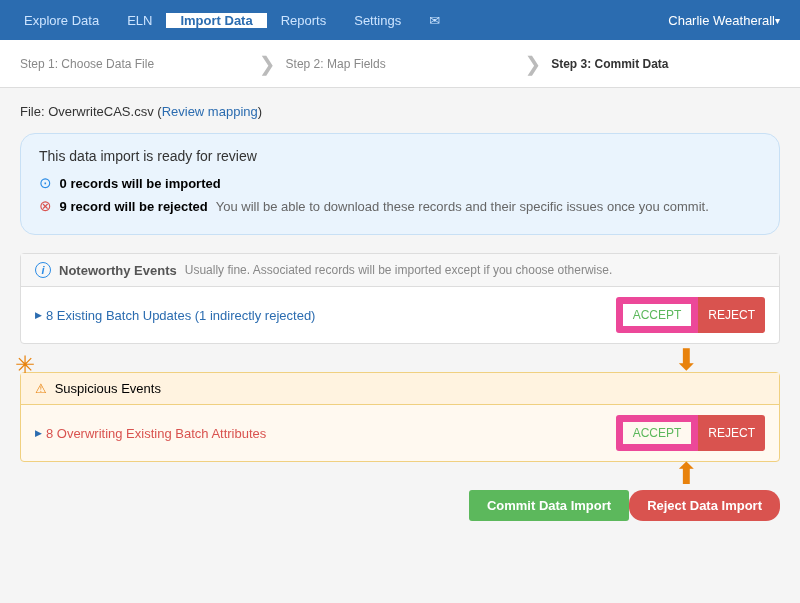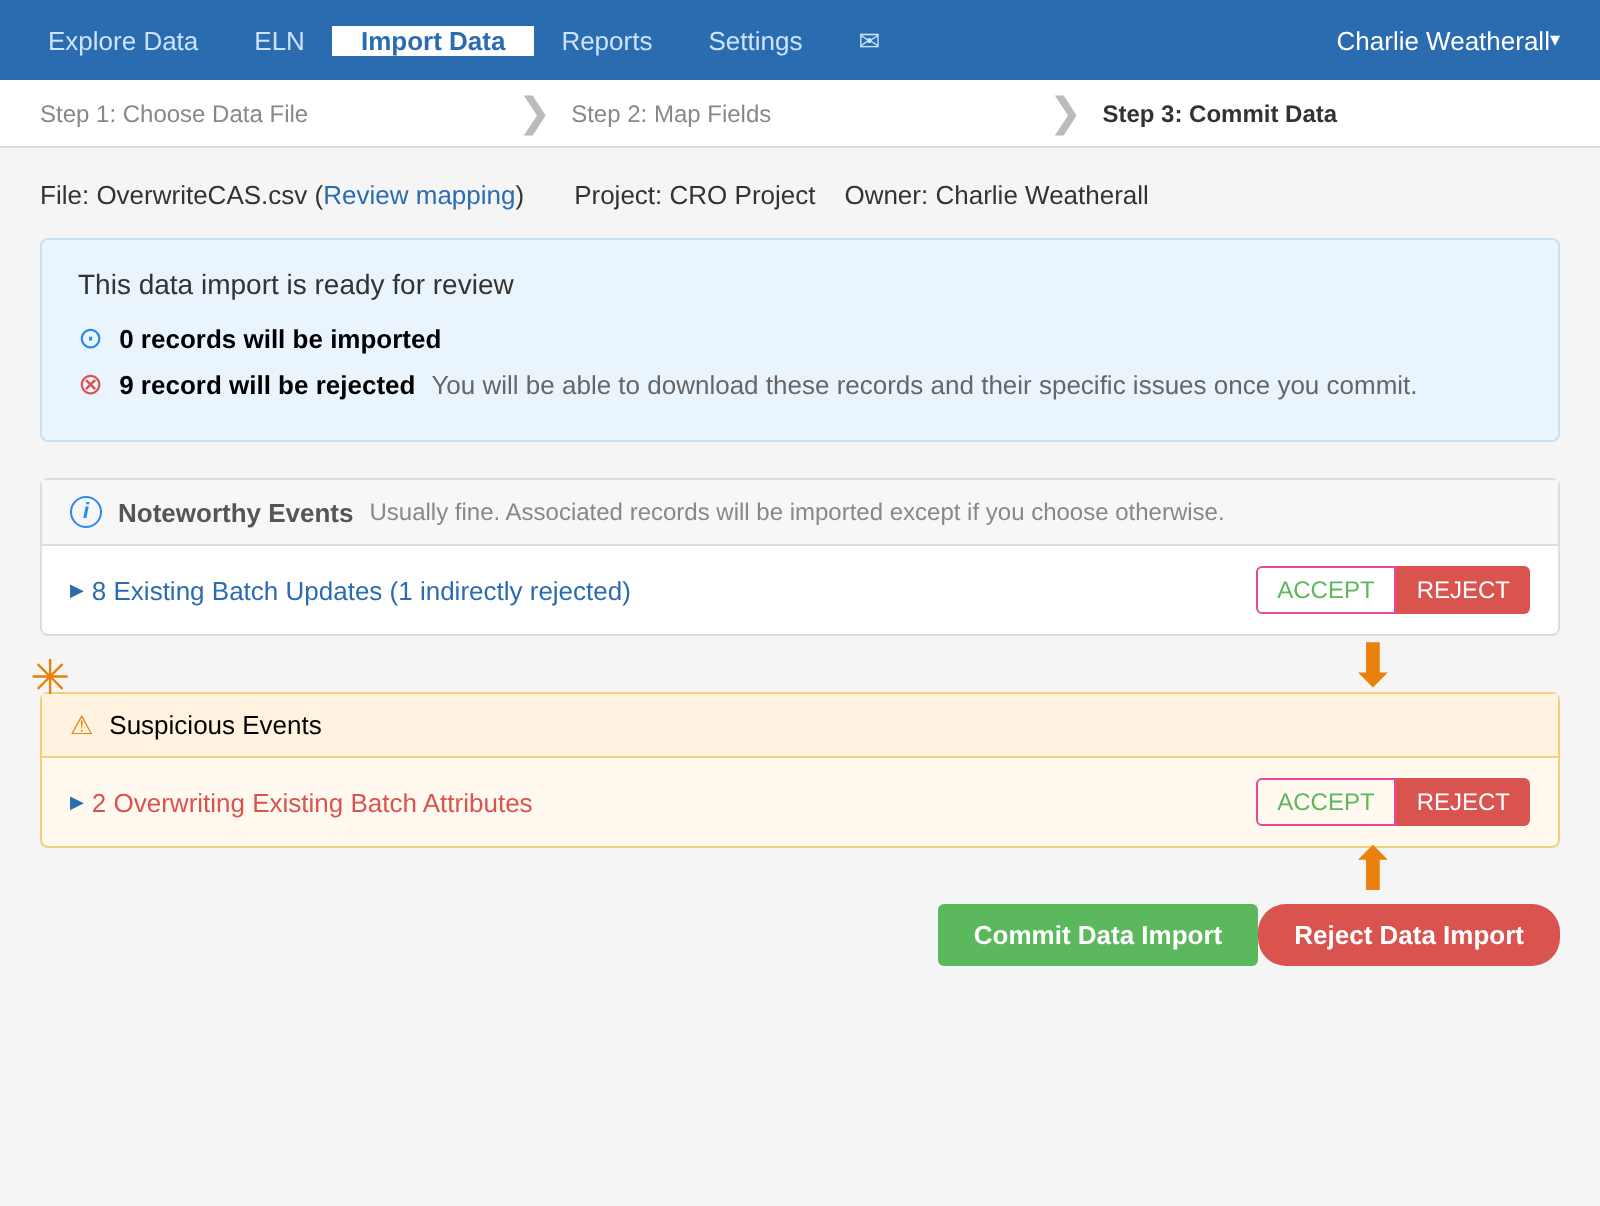--- a/index.html
+++ b/index.html
@@ -40,21 +40,21 @@
       content: ' ▾';
       font-size: 10px;
     }
 
     
     .steps-bar {
       background: white;
       border-bottom: 1px solid #ddd;
       display: flex;
       align-items: center;
-      height: 34px;
+      height: 48px;
       padding: 0 20px;
     }
     .step {
       display: flex;
       align-items: center;
       font-size: 12px;
       color: #888;
       flex: 1;
     }
     .step.active { color: #333; font-weight: bold; }
@@ -76,21 +76,21 @@
       color: #333;
       display: flex;
       gap: 25px;
     }
     .file-info a { color: #2b6cb0; text-decoration: none; }
 
     
     .review-box {
       border: 1px solid #c8e0f5;
       background: #eaf4fd;
-      border-radius: 4px;
+      border-radius: 15px;
       padding: 14px 18px;
       margin-bottom: 18px;
     }
     .review-box .review-title {
       font-size: 14px;
       color: #333;
       margin-bottom: 10px;
     }
     .review-item {
       display: flex;
@@ -160,21 +160,21 @@
       color: white;
       border: none;
       padding: 4px 10px;
       font-size: 12px;
       cursor: pointer;
       border-radius: 0 3px 3px 0;
     }
     .btn-accept-outline {
       background: transparent;
       color: #5cb85c;
-      border: 1px solid #ec4899;
+      border: 7px solid #ec4899;
       padding: 4px 10px;
       font-size: 12px;
       cursor: pointer;
       border-radius: 3px 0 0 3px;
     }
 
     
     .suspicious-section {
       background: #fff9f0;
       border: 1px solid #f0d080;
@@ -278,27 +278,20 @@
 </div>
 
 <div class="content">
 
   <div class="file-info">
     <div>
       <span>File:</span>
       <span>OverwriteCAS.csv</span>
       <span> (</span><a>Review mapping</a><span>)</span>
     </div>
-    <div>
-      <span>Project:</span>
-      <span>CRO Project</span>
-      &nbsp;&nbsp;
-      <span>Owner:</span>
-      <span>Charlie Weatherall</span>
-    </div>
   </div>
 
   <div class="review-box">
     <div class="review-title">This data import is ready for review</div>
     <div class="review-item">
       <span class="icon-ok">⊙</span>
       <strong>0 records will be imported</strong>
     </div>
     <div class="review-item">
       <span class="icon-err">⊗</span>
@@ -331,21 +324,21 @@
     <span class="arrow-down" style="position:absolute;right:80px;top:-28px;font-size:30px;color:#e8820c;">⬇</span>
 
     <span class="arrow-up" style="position:absolute;right:80px;bottom:-28px;font-size:30px;color:#e8820c;">⬆</span>
 
     <div class="suspicious-header">
       <span class="event-icon icon-warn">⚠</span>
       <span class="event-title">Suspicious Events</span>
     </div>
     <div class="event-body">
       <a class="event-link" style="color:#d9534f;">
-        <span>2 Overwriting Existing Batch Attributes</span>
+        <span>8 Overwriting Existing Batch Attributes</span>
       </a>
       <div class="event-buttons">
         <button class="btn-accept-outline">ACCEPT</button>
         <button class="btn-reject" style="border-radius:0 3px 3px 0;">REJECT</button>
       </div>
     </div>
   </div>
 
   <div class="footer-buttons">
     <button class="btn-commit">Commit Data Import</button>

